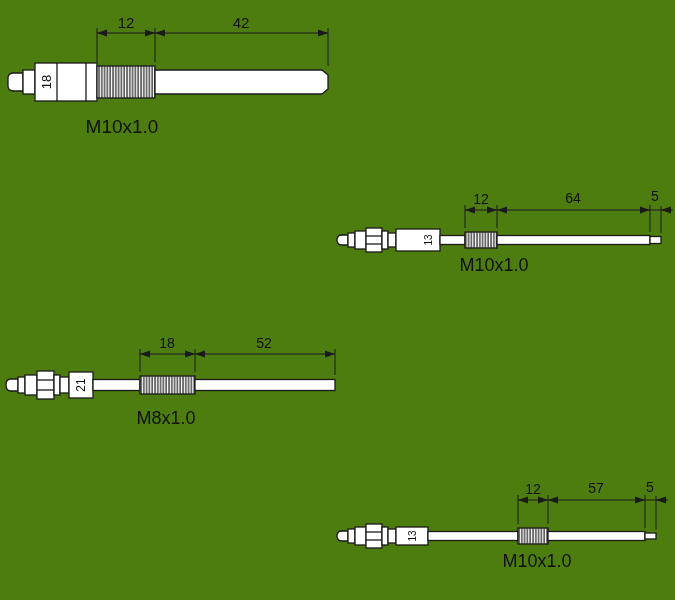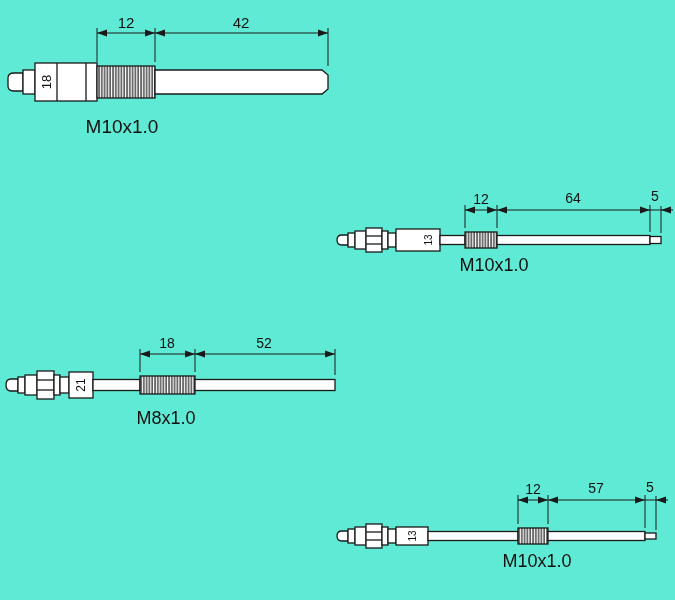--- a/index.html
+++ b/index.html
@@ -1,16 +1,16 @@
 <!DOCTYPE html>
 <html><head>
 <meta charset="utf-8">
 <style>
   html,body{margin:0;padding:0;background:#ffffff;}
-  .sheet{width:675px;height:600px;background:#5eead4;position:relative;overflow:hidden;}
+  .sheet{width:675px;height:600px;background:#4d7c0f;position:relative;overflow:hidden;}
   svg{display:block;}
   .part{fill:#ffffff;stroke:#1a1a1a;stroke-width:1.3;stroke-linejoin:miter;}
   .dim line{stroke:#1a1a1a;stroke-width:1;}
   text{fill:#111111;font-family:"Liberation Sans","DejaVu Sans",sans-serif;}
   .t-dim{font-size:15px;text-anchor:middle;}
   .t-dim2{font-size:14px;text-anchor:middle;}
   .t-label{font-size:19px;text-anchor:middle;}
   .t-label2{font-size:18px;text-anchor:middle;}
   .t-rot{font-size:13px;text-anchor:middle;}
   .t-rot2{font-size:10px;text-anchor:middle;}

